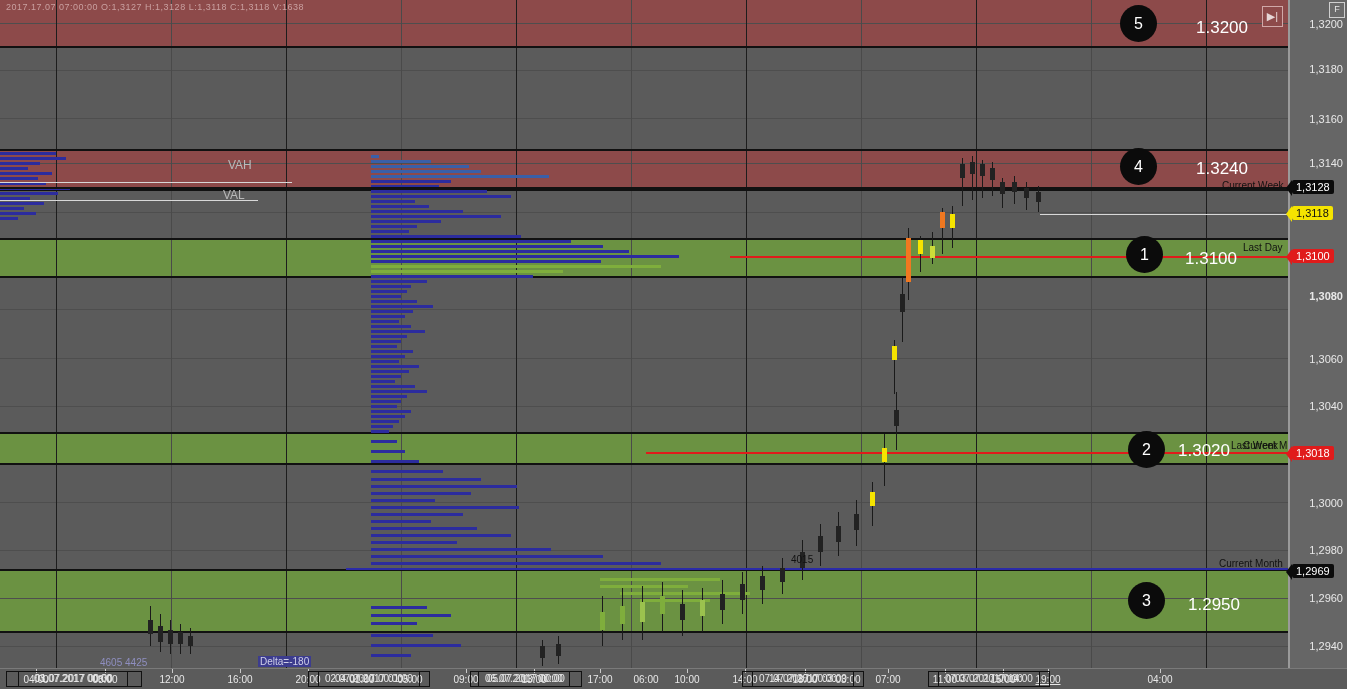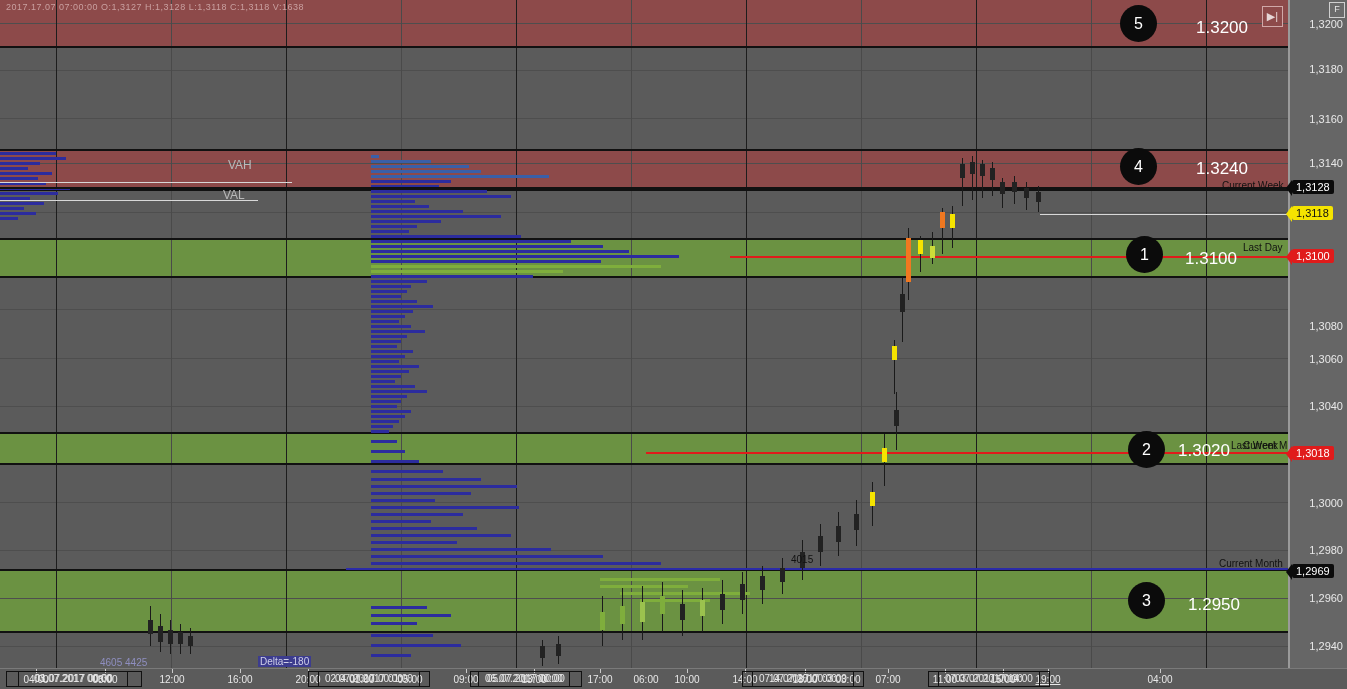--- a/index.html
+++ b/index.html
@@ -431,21 +431,21 @@
 
   <div id="lastbtn">▶|</div>
 
   <div id="paxis">
     <div id="fbtn">F</div>
 
     <div class="ptick" style="top:18px;">1,3200</div>
     <div class="ptick" style="top:63px;">1,3180</div>
     <div class="ptick" style="top:113px;">1,3160</div>
     <div class="ptick" style="top:157px;text-align:right;">1,3140</div>
-    <div class="ptick" style="top:320px;">1,3080</div>
+    <div class="ptick" style="top:290px;font-weight:bold;">1,3080</div>
     <div class="ptick" style="top:353px;">1,3060</div>
     <div class="ptick" style="top:400px;">1,3040</div>
     <div class="ptick" style="top:497px;">1,3000</div>
     <div class="ptick" style="top:544px;">1,2980</div>
     <div class="ptick" style="top:592px;">1,2960</div>
     <div class="ptick" style="top:640px;">1,2940</div>
 
     <div class="ptag black" style="top:180px;">1,3128</div>
     <div class="ptag yellow" style="top:206px;">1,3118</div>
     <div class="ptag red" style="top:249px;">1,3100</div>

